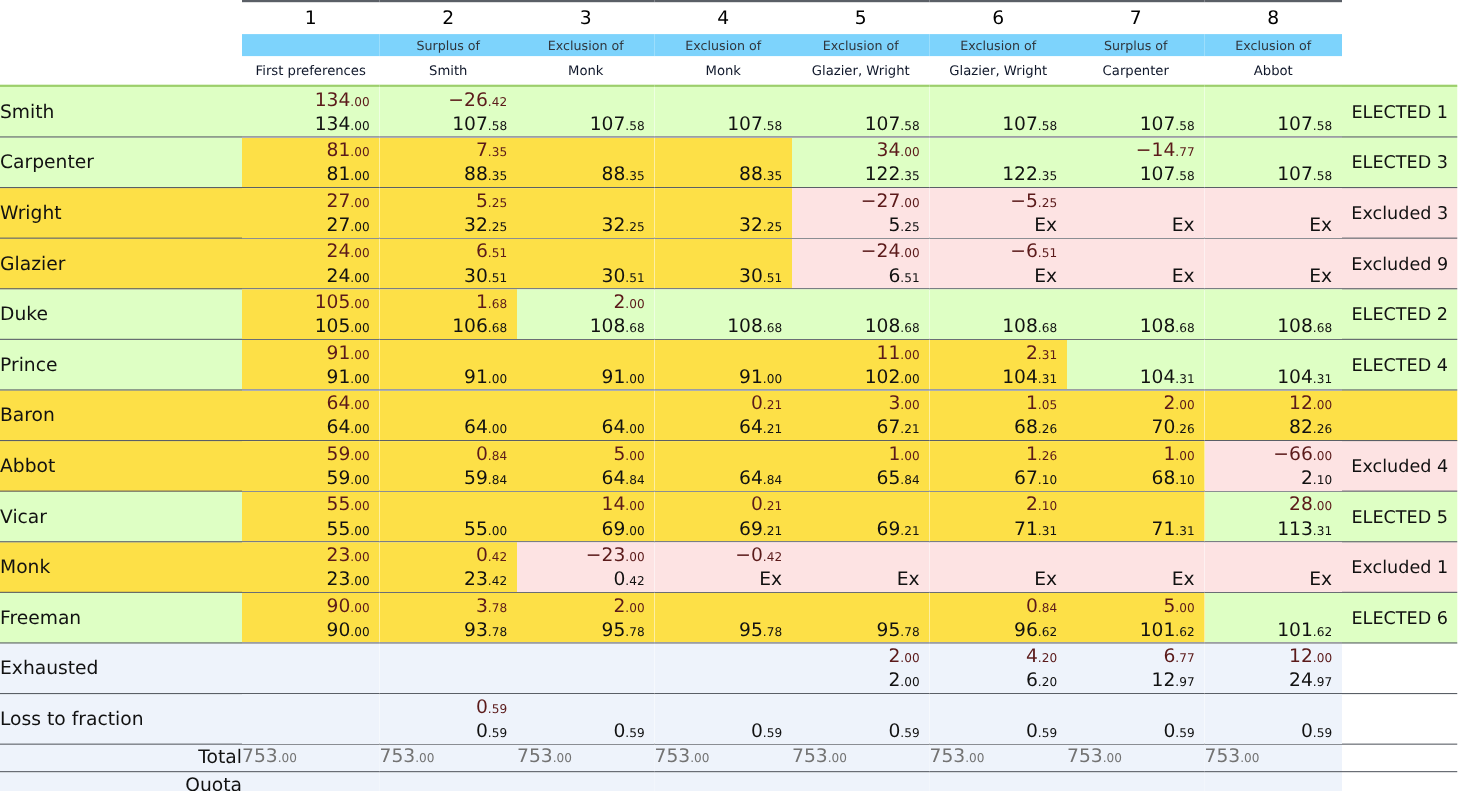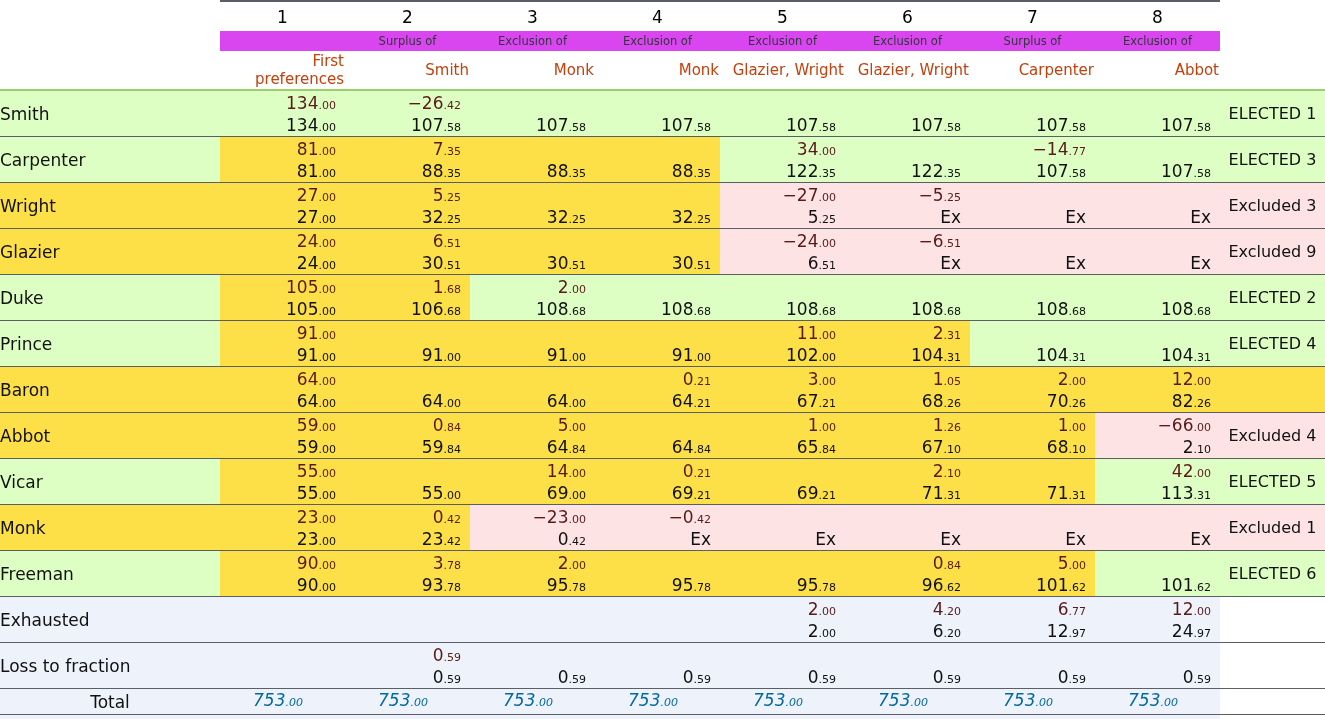--- a/index.html
+++ b/index.html
@@ -19,24 +19,24 @@
   
   tr.hdr-num td{
     height:27px;vertical-align:middle;text-align:center;
     font-size:17px;color:#000;border-bottom:none;
   }
   tr.hdr-num td.num{border-top:2px solid #5a5f66;}
   tr.hdr-sub td{
     height:18px;vertical-align:middle;text-align:center;
     font-size:11.5px;color:#30363d;
   }
-  tr.hdr-sub td.sub{background:#d946ef;}
+  tr.hdr-sub td.sub{background:#7dd3fc;}
   tr.hdr-main td{
-    height:24px;vertical-align:middle;text-align:right;
-    font-size:15px;color:#c2410c;
+    height:24px;vertical-align:middle;text-align:center;
+    font-size:12px;color:#0f172a;
   }
   tr.hdr-main td.main{border-bottom:2px solid #9ccf6b;}
   tr.hdr-main td.main-name{border-bottom:2px solid #9ccf6b;}
 
   
   tr.cand{height:45px;}
   tr.cand td{
     border-bottom:1px solid #5a5f66;
     padding:0;vertical-align:middle;
   }
@@ -64,24 +64,24 @@
   
   .sh-green{background:#deffc4;}
   .sh-pink{background:#fde3e3;}
   .sh-blue{background:#eef3fb;}
   .sh-none{background:#fde047;}
 
   
   tr.summary{height:45px;}
   tr.summary td{border-bottom:1px solid #5a5f66;padding:0;vertical-align:middle;}
   tr.total td{height:23px;border-bottom:1px solid #5a5f66;padding:0;vertical-align:middle;}
-  td.tname{text-align:center;padding-left:8px;font-size:17px;color:#111;}
+  td.tname{text-align:right;padding-left:8px;font-size:17px;color:#111;}
   .single{
-    text-align:center;padding-right:9px;white-space:nowrap;
-    font-size:17px;color:#0369a1;line-height:23px;font-style:italic;
+    text-align:left;padding-right:9px;white-space:nowrap;
+    font-size:17px;color:#737373;line-height:23px;
   }
   td.blank{border-bottom:none;background:#fff;}
 </style>
 </head>
 <body>
 
 <div id="sheet">
   <table>
     <colgroup>
       <col class="c-name">
@@ -589,21 +589,21 @@
             </div>
           </td>
           <td class="cell sh-none">
             <div class="pair">
               <div class="tline">&nbsp;</div>
               <div class="bline"><span>71</span><span class="frac">.31</span></div>
             </div>
           </td>
           <td class="cell sh-green">
             <div class="pair">
-              <div class="tline"><span>42</span><span class="frac">.00</span></div>
+              <div class="tline"><span>28</span><span class="frac">.00</span></div>
               <div class="bline"><span>113</span><span class="frac">.31</span></div>
             </div>
           </td>
           <td class="note sh-green">ELECTED 5</td>
         </tr>
         <tr class="cand">
           <td class="name sh-none">Monk</td>
           <td class="cell sh-none">
             <div class="pair">
               <div class="tline"><span>23</span><span class="frac">.00</span></div>

